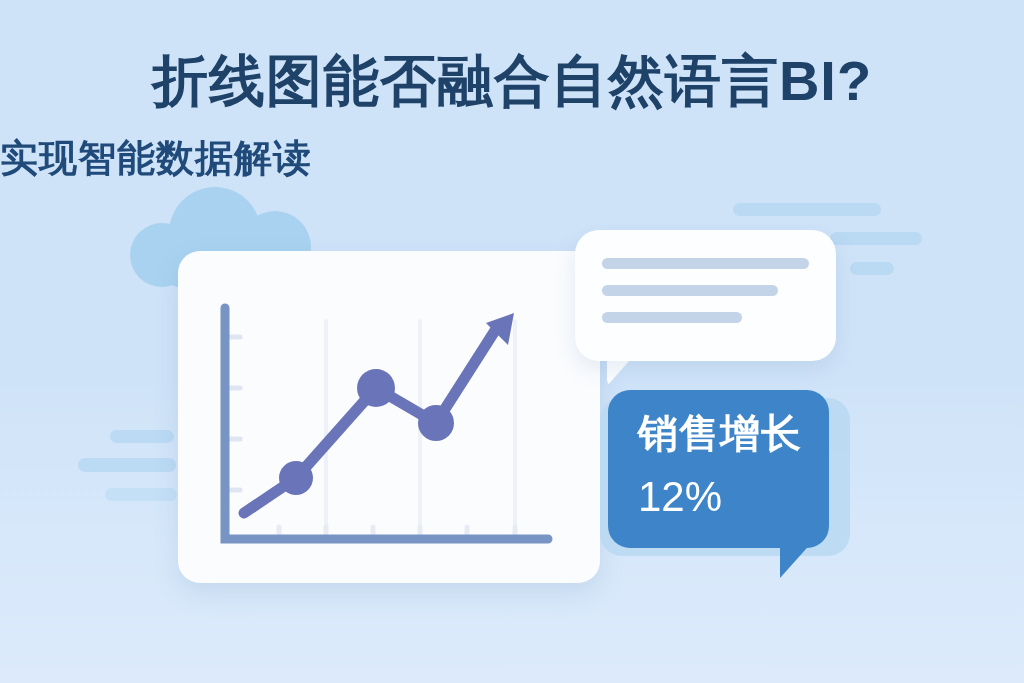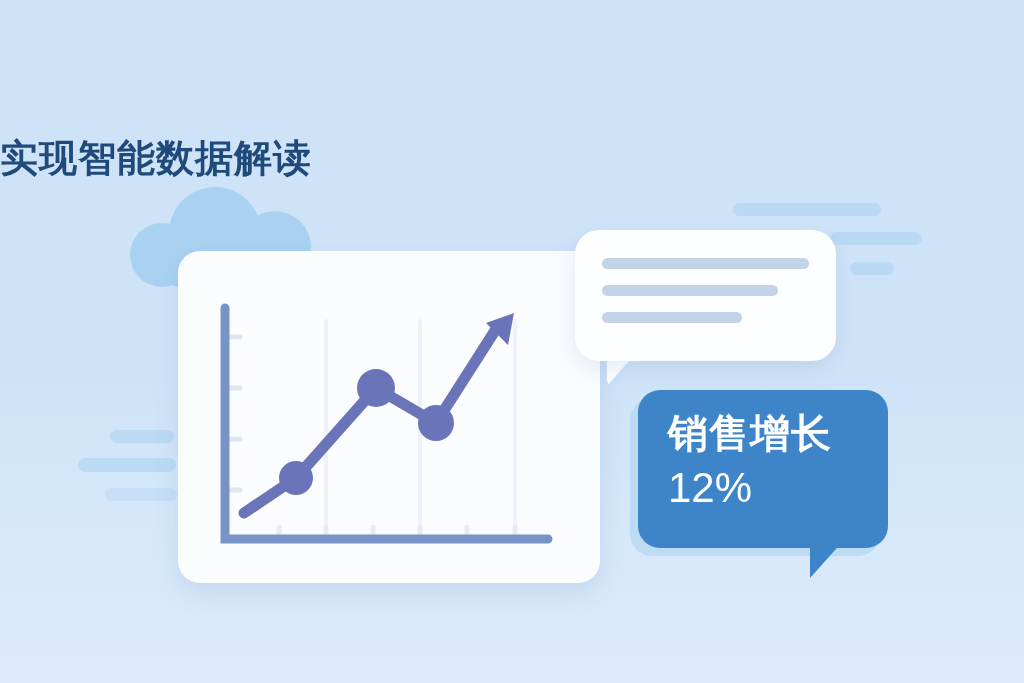--- a/index.html
+++ b/index.html
@@ -67,23 +67,23 @@
     position: absolute;
     height: 11px;
     border-radius: 999px;
     background: #c4d4e8;
     left: 27px;
   }
 
   
   .callout {
     position: absolute;
-    left: 638px;
+    left: 608px;
     top: 390px;
-    width: 250px;
+    width: 221px;
     height: 158px;
   }
   .callout .shadow {
     position: absolute;
     left: -8px; top: 8px;
     width: 250px; height: 158px;
     background: #b9d9f2;
     border-radius: 22px;
     opacity: .85;
   }
@@ -103,21 +103,21 @@
     border-bottom: 38px solid transparent;
   }
   .callout .txt {
     position: absolute;
     left: 30px;
     top: 22px;
     color: #ffffff;
     line-height: 1.08;
   }
   .callout .l1 { font-size: 40px; font-weight: 700; letter-spacing: 1px; }
-  .callout .l2 { font-size: 42px; font-weight: 400; margin-top: 10px; }
+  .callout .l2 { font-size: 42px; font-weight: 400; margin-top: 19px; }
 
   
   .title {
     position: absolute;
     left: 0; right: 0;
     top: 44px;
     text-align: center;
     font-size: 56px;
     font-weight: 700;
     color: #1e4268;
@@ -151,20 +151,21 @@
 
   <svg class="cloud-svg" style="position:absolute;left:110px;top:185px;width:230px;height:110px;" viewBox="0 0 230 110">
     <g fill="#a9d2f0">
       <circle cx="105" cy="48" r="46"></circle>
       <circle cx="165" cy="62" r="36"></circle>
       <circle cx="52" cy="70" r="32"></circle>
       <rect x="52" y="66" width="118" height="36" rx="18"></rect>
     </g>
   </svg>
 
+  <div class="title">折线图能否融合自然语言BI?</div>
   <div class="subtitle">实现智能数据解读</div>
 
   <div class="chart-card">
     <svg class="chart-svg" viewBox="0 0 422 332" preserveAspectRatio="none">
 
       <g stroke="#eef1f7" stroke-width="4" stroke-linecap="round">
         <line x1="148" y1="70" x2="148" y2="284"></line>
         <line x1="242" y1="70" x2="242" y2="284"></line>
         <line x1="337" y1="70" x2="337" y2="284"></line>
       </g>

